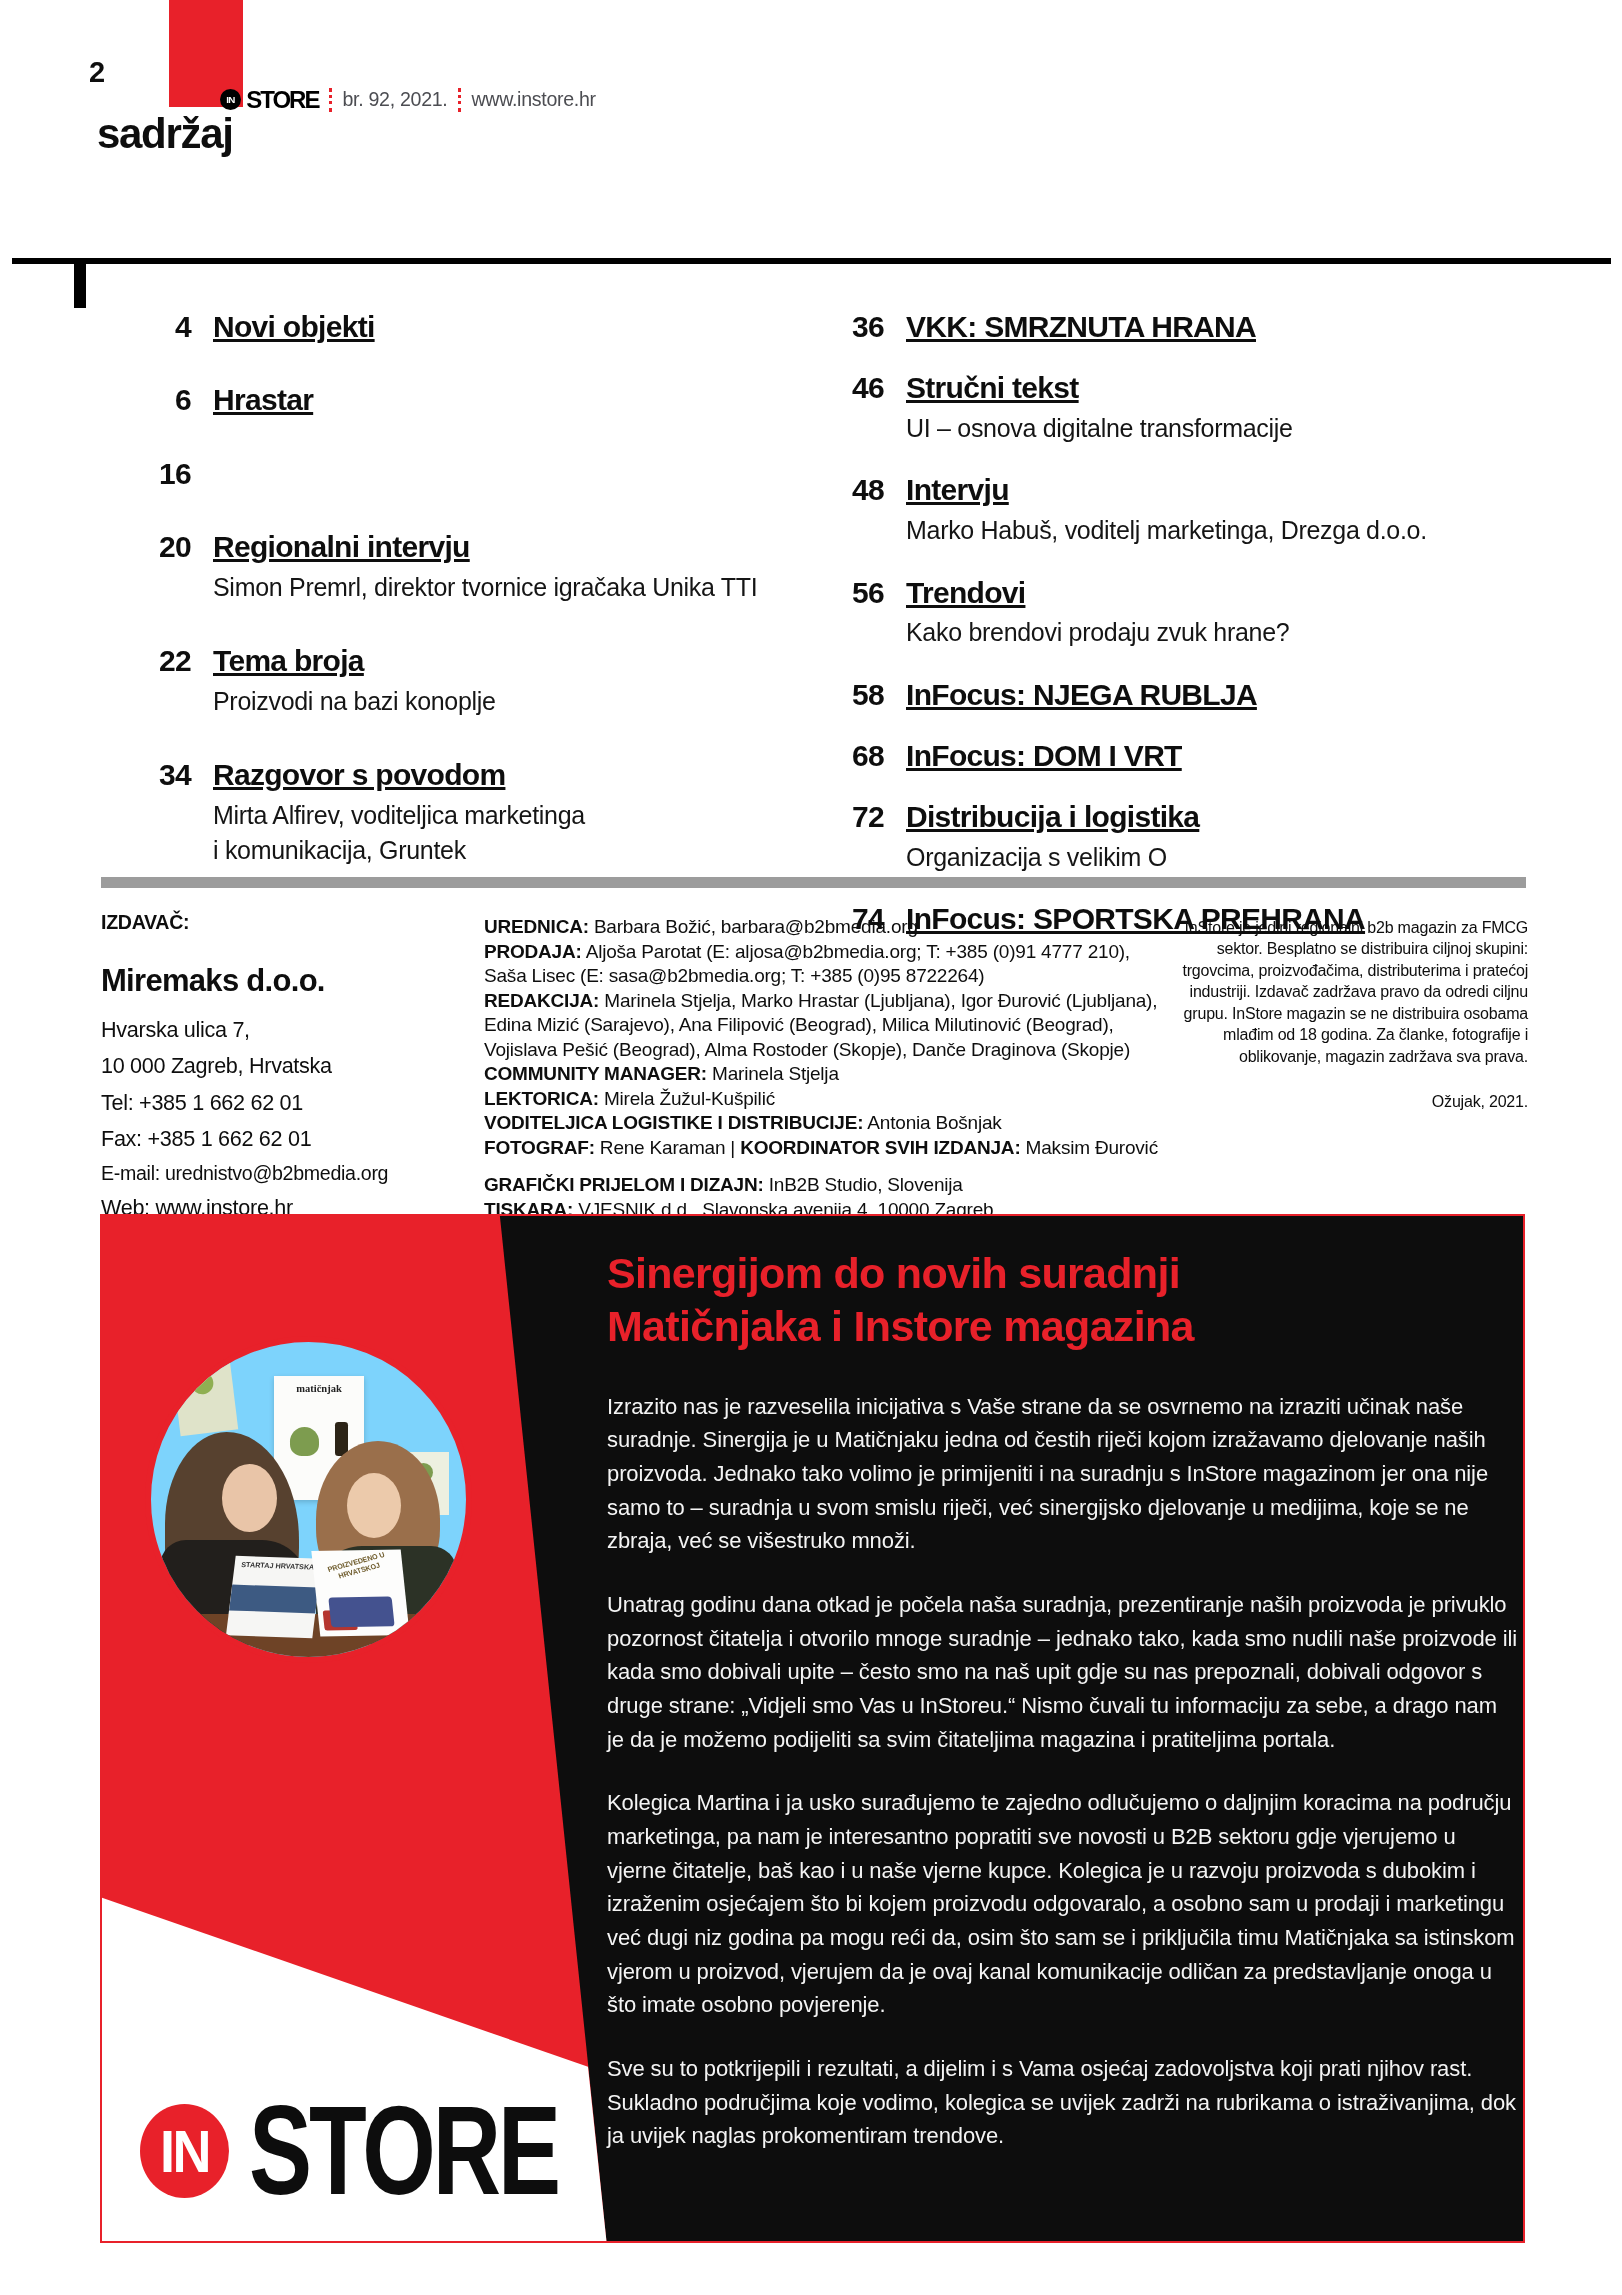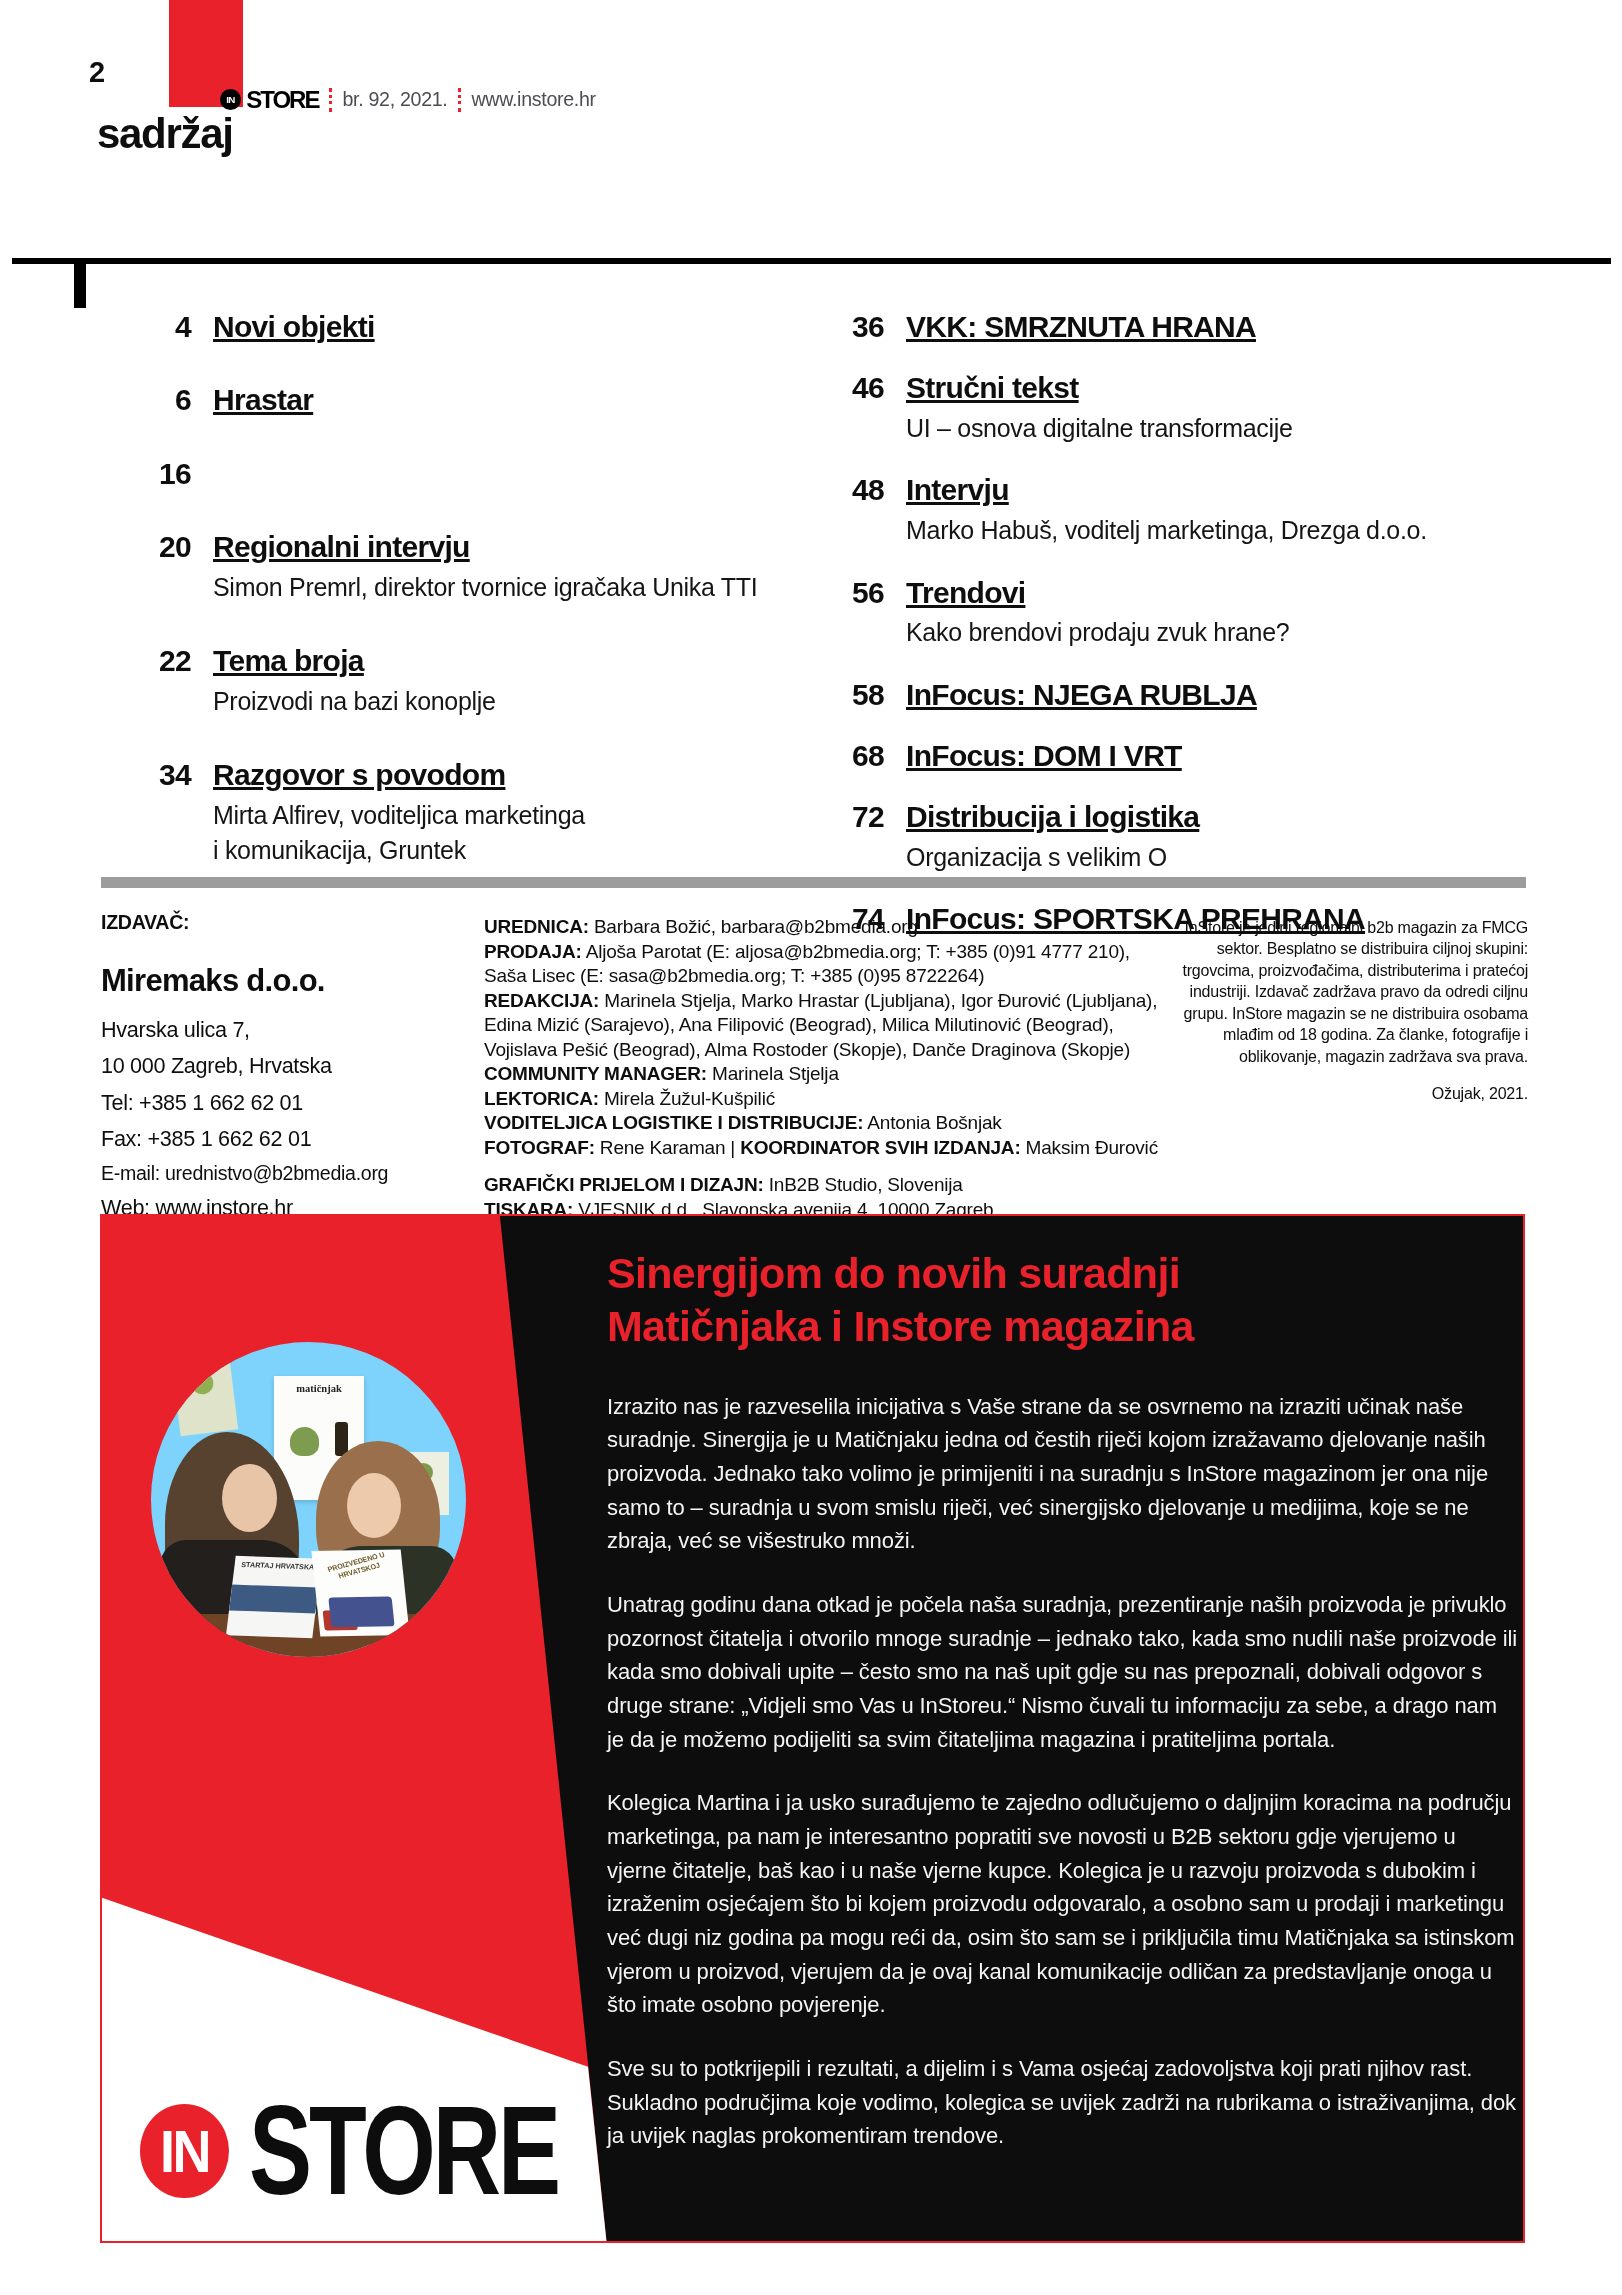--- a/index.html
+++ b/index.html
@@ -37,21 +37,21 @@
   .mh-pub{position:absolute;left:101px;top:911px;width:361px;}
   .mh-label{font-size:19.6px;font-weight:bold;margin-bottom:29px;letter-spacing:-0.3px;}
   .mh-name{font-size:31px;font-weight:bold;letter-spacing:-0.7px;margin-bottom:13px;}
   .mh-line{font-size:21.6px;line-height:1.68;letter-spacing:-0.3px;}
   .mh-line.small{font-size:19.6px;}
   .mh-credits{position:absolute;left:484px;top:915px;width:695px;font-size:19px;line-height:1.29;letter-spacing:-0.2px;}
   .cr-line b{font-weight:bold;}
   .cr-line.gap{margin-top:13px;}
   .mh-about{position:absolute;left:1175px;top:917px;width:353px;text-align:right;font-size:16px;
             line-height:1.34;letter-spacing:-0.2px;}
-  .mh-date{margin-top:16px;}
+  .mh-date{margin-top:24px;}
 
   
   .ad{position:absolute;left:100px;top:1214px;width:1425px;height:1029px;background:#0d0d0d;
       border:2.6px solid #e8212a;box-sizing:border-box;overflow:hidden;}
   .ad-red{position:absolute;left:0;top:0;width:100%;height:100%;background:#e8212a;
           clip-path:polygon(0 0,28% 0,35.5% 100%,0 100%);}
   .ad-white{position:absolute;left:0;top:0;width:100%;height:100%;background:#ffffff;
           clip-path:polygon(0 66.5%,34.2% 83%,35.5% 100%,0 100%);}
 
   .ad-photo{position:absolute;left:43px;top:120px;width:327px;height:327px;border-radius:50%;

